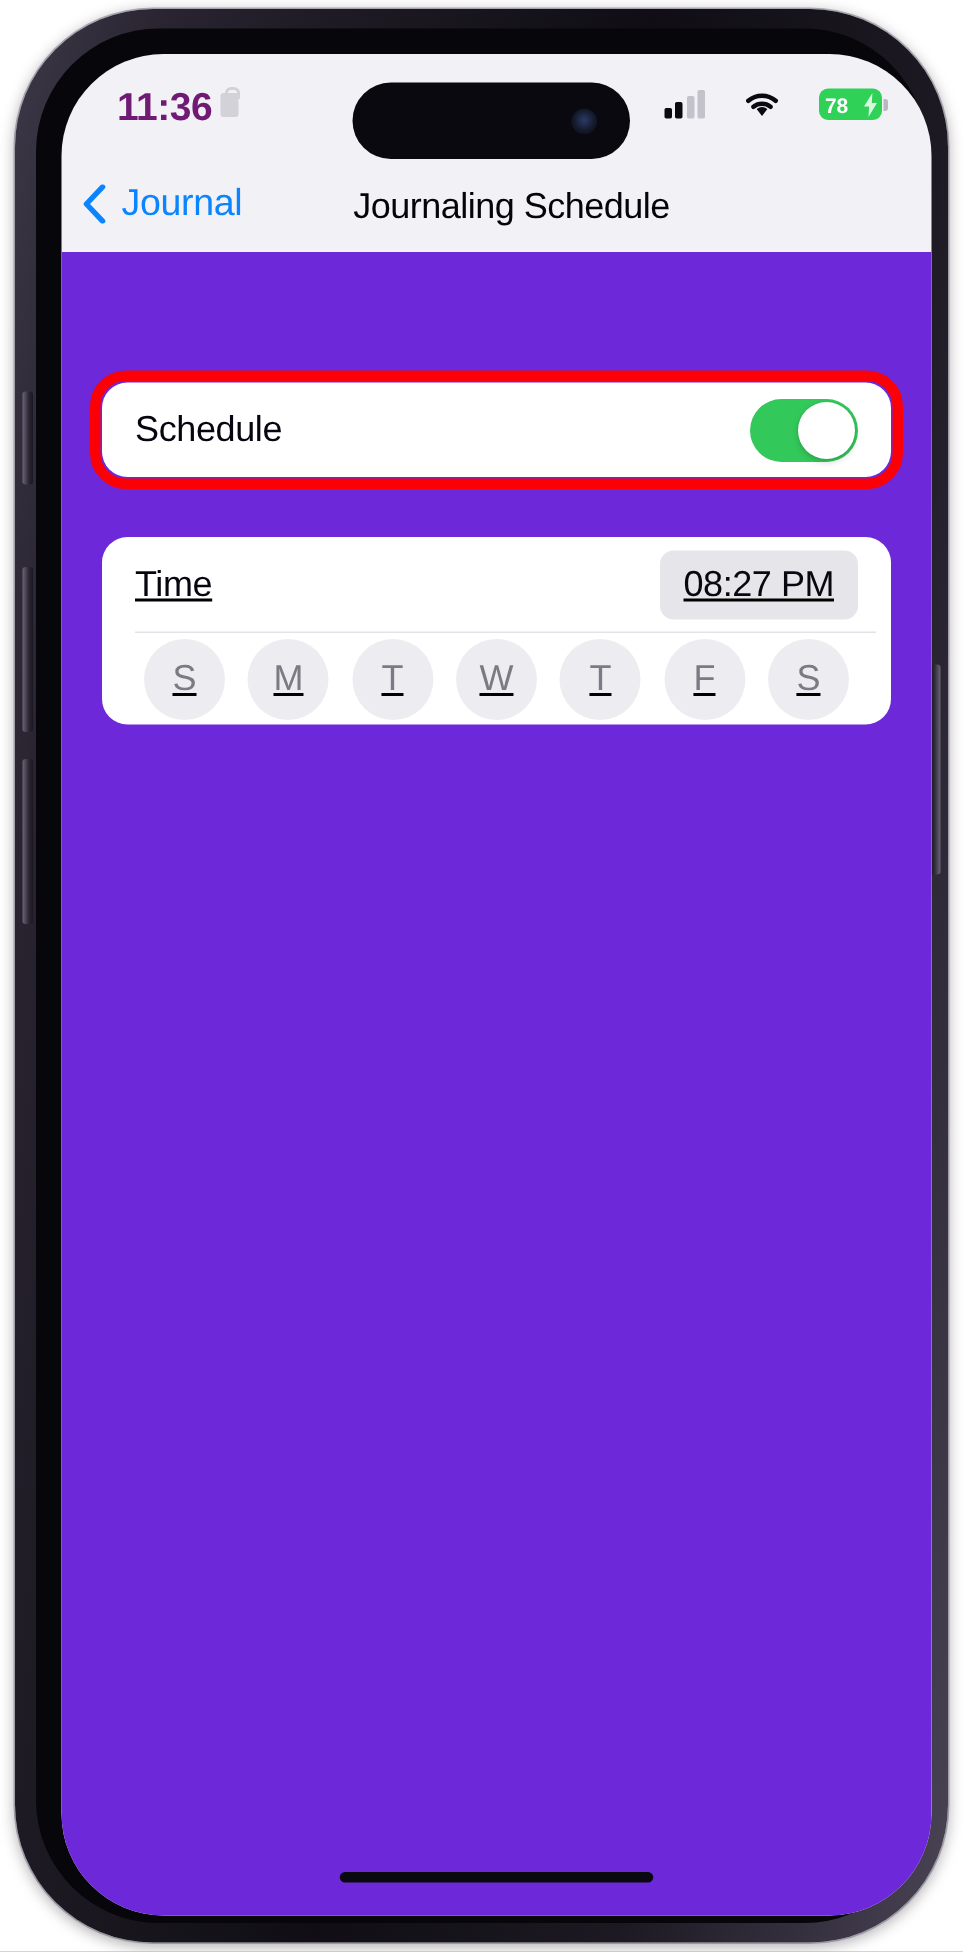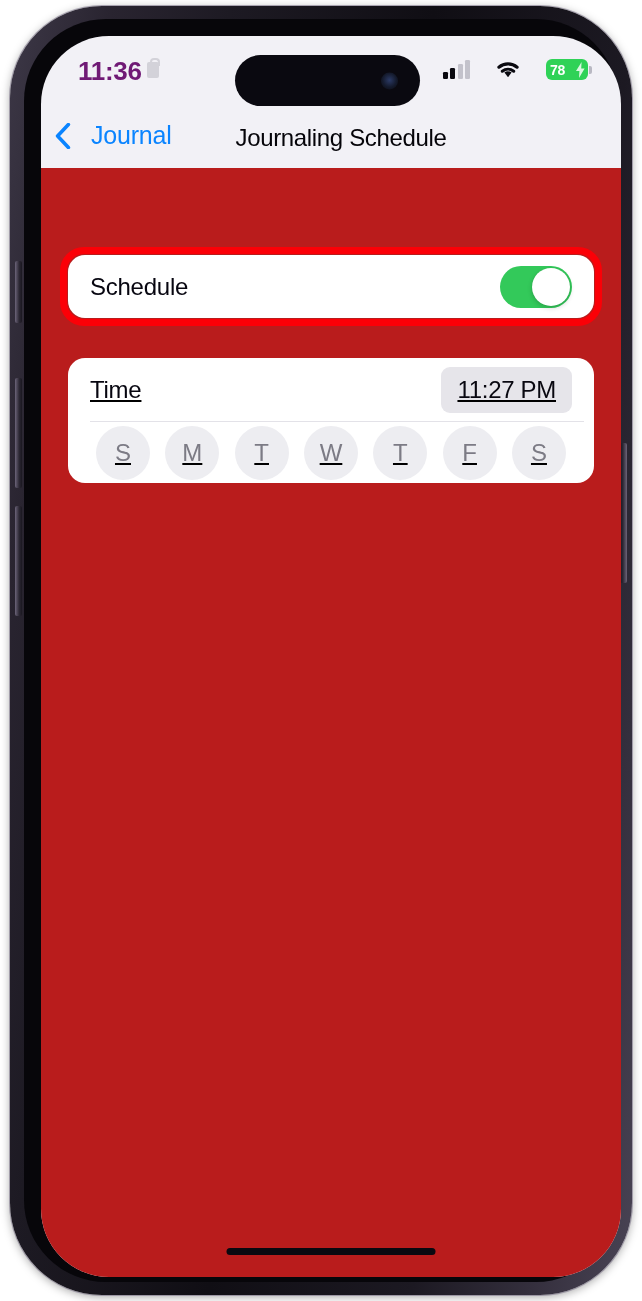--- a/index.html
+++ b/index.html
@@ -177,21 +177,21 @@
     top: 76px;
     width: 580px;
     height: 56px;
   }
   .nav-back {
     position: absolute;
     left: 14px;
     top: 9px;
     display: flex;
     align-items: center;
-    gap: 20px;
+    gap: 10px;
     cursor: pointer;
     justify-content: space-between;
   }
   .nav-chevron {
     width: 16px;
     height: 26px;
   }
   .nav-back-label {
     font-size: 25px;
     color: #0a84ff;
@@ -211,21 +211,21 @@
     box-sizing: border-box;
   }
 
   
   .content {
     position: absolute;
     left: 0;
     top: 132px;
     width: 580px;
     bottom: 0;
-    background: #b91c1c;
+    background: #6d28d9;
   }
 
   
   .card {
     position: absolute;
     left: 27px;
     width: 526px;
     background: #ffffff;
     border-radius: 17px;
   }
@@ -395,21 +395,21 @@
             <div class="toggle-knob"></div>
           </div>
         </div>
       </div>
 
       <div class="annotation-box"></div>
 
       <div class="card card-time">
         <div class="row">
           <span class="row-label">Time</span>
-          <div class="time-pill">11:27 PM</div>
+          <div class="time-pill">08:27 PM</div>
         </div>
         <div class="separator"></div>
         <div class="days-row">
           <div class="day-circle">S</div>
           <div class="day-circle">M</div>
           <div class="day-circle">T</div>
           <div class="day-circle">W</div>
           <div class="day-circle">T</div>
           <div class="day-circle">F</div>
           <div class="day-circle">S</div>

